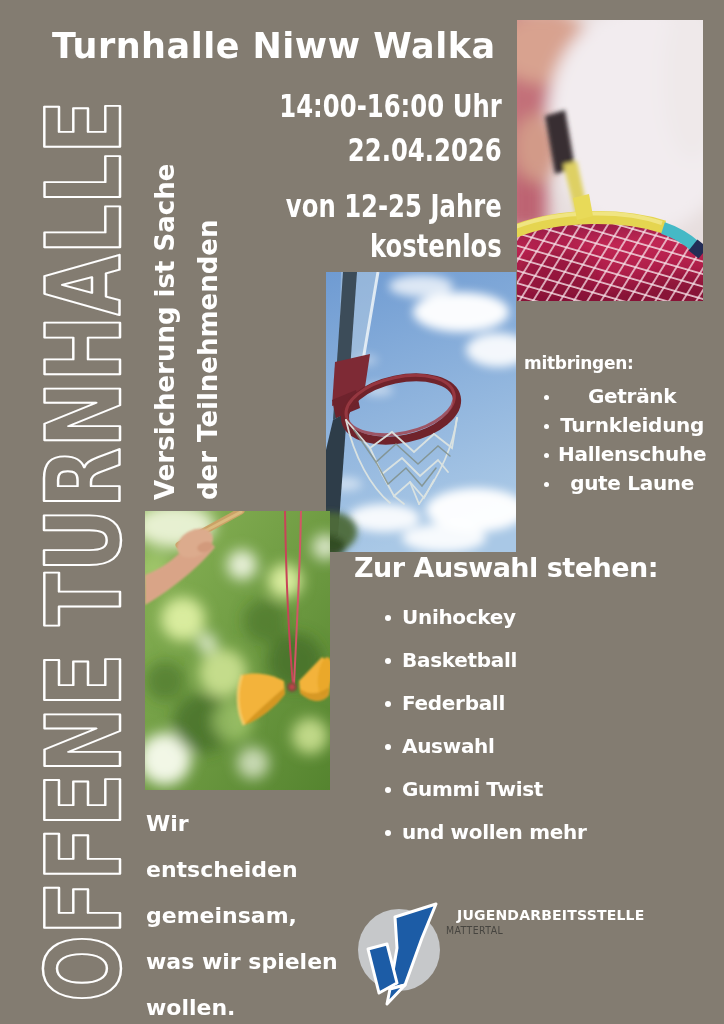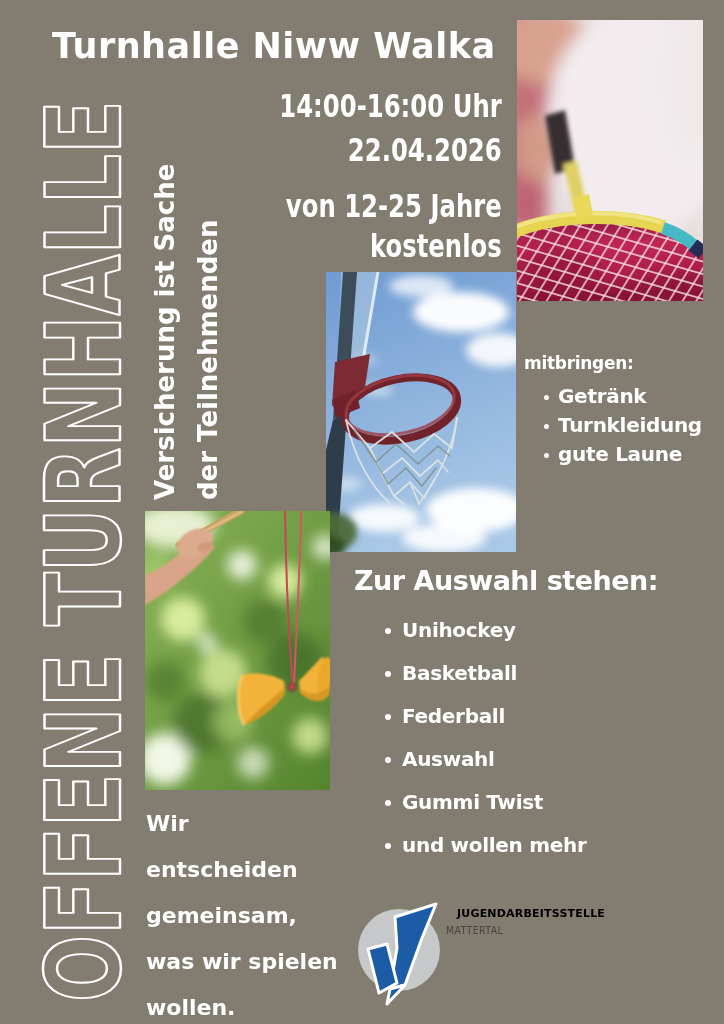--- a/index.html
+++ b/index.html
@@ -31,35 +31,35 @@
   .insurance{
     left:144px;top:500px;width:370px;
     transform:rotate(-90deg);transform-origin:0 0;
     font-size:26px;line-height:43px;font-weight:700;white-space:pre;
   }
 
   .bring{left:524px;top:351px;font-weight:700;}
   .bring-heading{font-size:17px;line-height:24px;letter-spacing:-.3px;}
   .bring ul,.acts ul{list-style:none;margin:0;padding:0;}
   .bring ul{margin-top:7px;}
-  .bring li{position:relative;font-size:20px;line-height:29px;padding-left:34px;letter-spacing:-.3px;white-space:nowrap;}
+  .bring li{position:relative;font-size:20px;line-height:29px;padding-left:34px;letter-spacing:-.3px;white-space:nowrap;text-align:center;}
   .bring li::before{content:"";position:absolute;left:20px;top:13px;width:5px;height:5px;border-radius:50%;background:#fff;}
 
-  .acts{left:354px;top:565px;font-weight:700;}
+  .acts{left:354px;top:552px;font-weight:700;}
   .acts-heading{font-size:27px;line-height:32px;letter-spacing:-.5px;white-space:nowrap;}
   .acts ul{margin-top:12px;}
   .acts li{position:relative;font-size:20px;line-height:43px;padding-left:48px;letter-spacing:-.3px;white-space:nowrap;}
   .acts li::before{content:"";position:absolute;left:31px;top:19px;width:6px;height:6px;border-radius:50%;background:#fff;}
 
   .group-note{
     left:146px;top:801px;
     font-size:22px;line-height:46px;font-weight:700;white-space:pre-line;
   }
 
-  .org-name{left:457px;top:907px;font-size:11px;font-weight:700;letter-spacing:.2px;color:#000000;white-space:nowrap;}
+  .org-name{left:457px;top:907px;font-size:14px;font-weight:700;letter-spacing:.2px;color:#ffffff;white-space:nowrap;}
   .org-sub{left:446px;top:924px;font-size:11px;font-weight:400;letter-spacing:.5px;color:#474540;
     transform:scaleX(.85);transform-origin:0 0;white-space:nowrap;}
 
   svg{display:block;}
 </style>
 </head>
 <body>
 
 <div id="poster">
 
@@ -236,20 +236,21 @@
       <circle cx="147" cy="176" r="5" fill="#80503a"></circle>
       <circle cx="147" cy="176" r="2.4" fill="#c2404e"></circle>
     </g>
   </svg>
 
   <div class="abs bring">
     <div class="bring-heading">mitbringen:</div>
     <ul>
       <li>Getränk</li>
       <li>Turnkleidung</li>
+      <li>Hallenschuhe</li>
       <li>gute Laune</li>
     </ul>
   </div>
 
   <div class="abs acts">
     <div class="acts-heading">Zur Auswahl stehen:</div>
     <ul>
       <li>Unihockey</li>
       <li>Basketball</li>
       <li>Federball</li>

